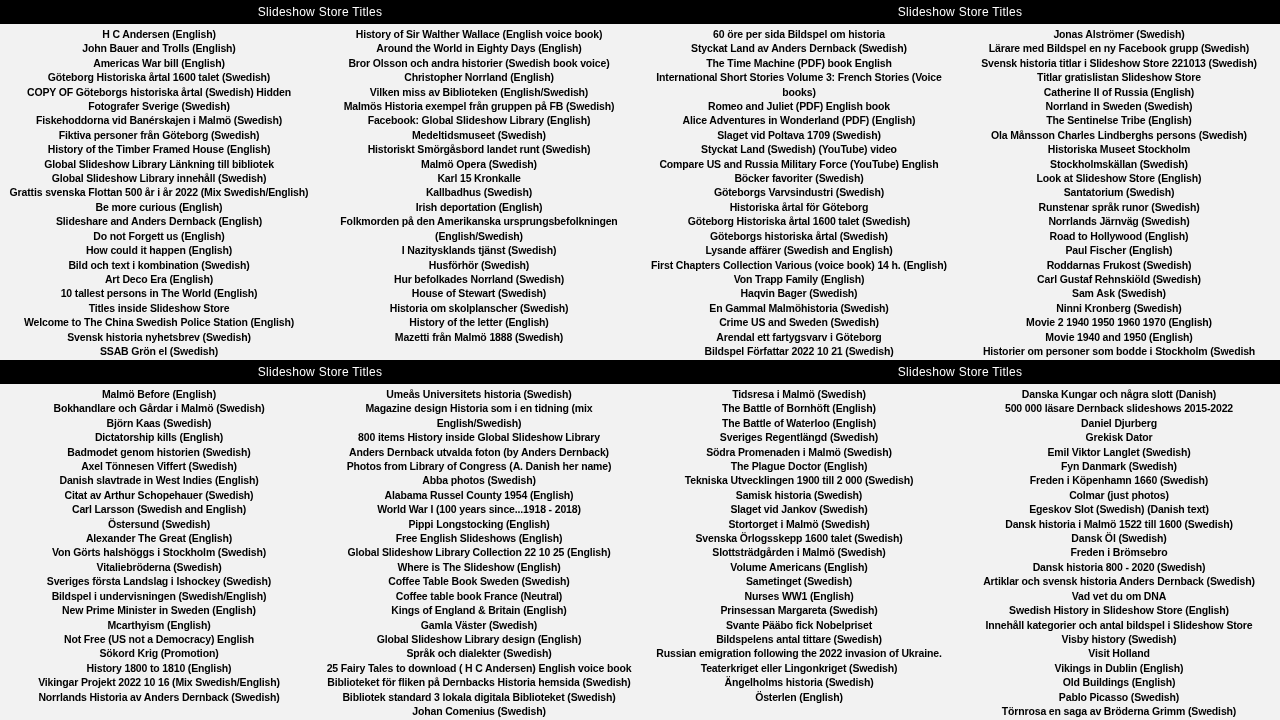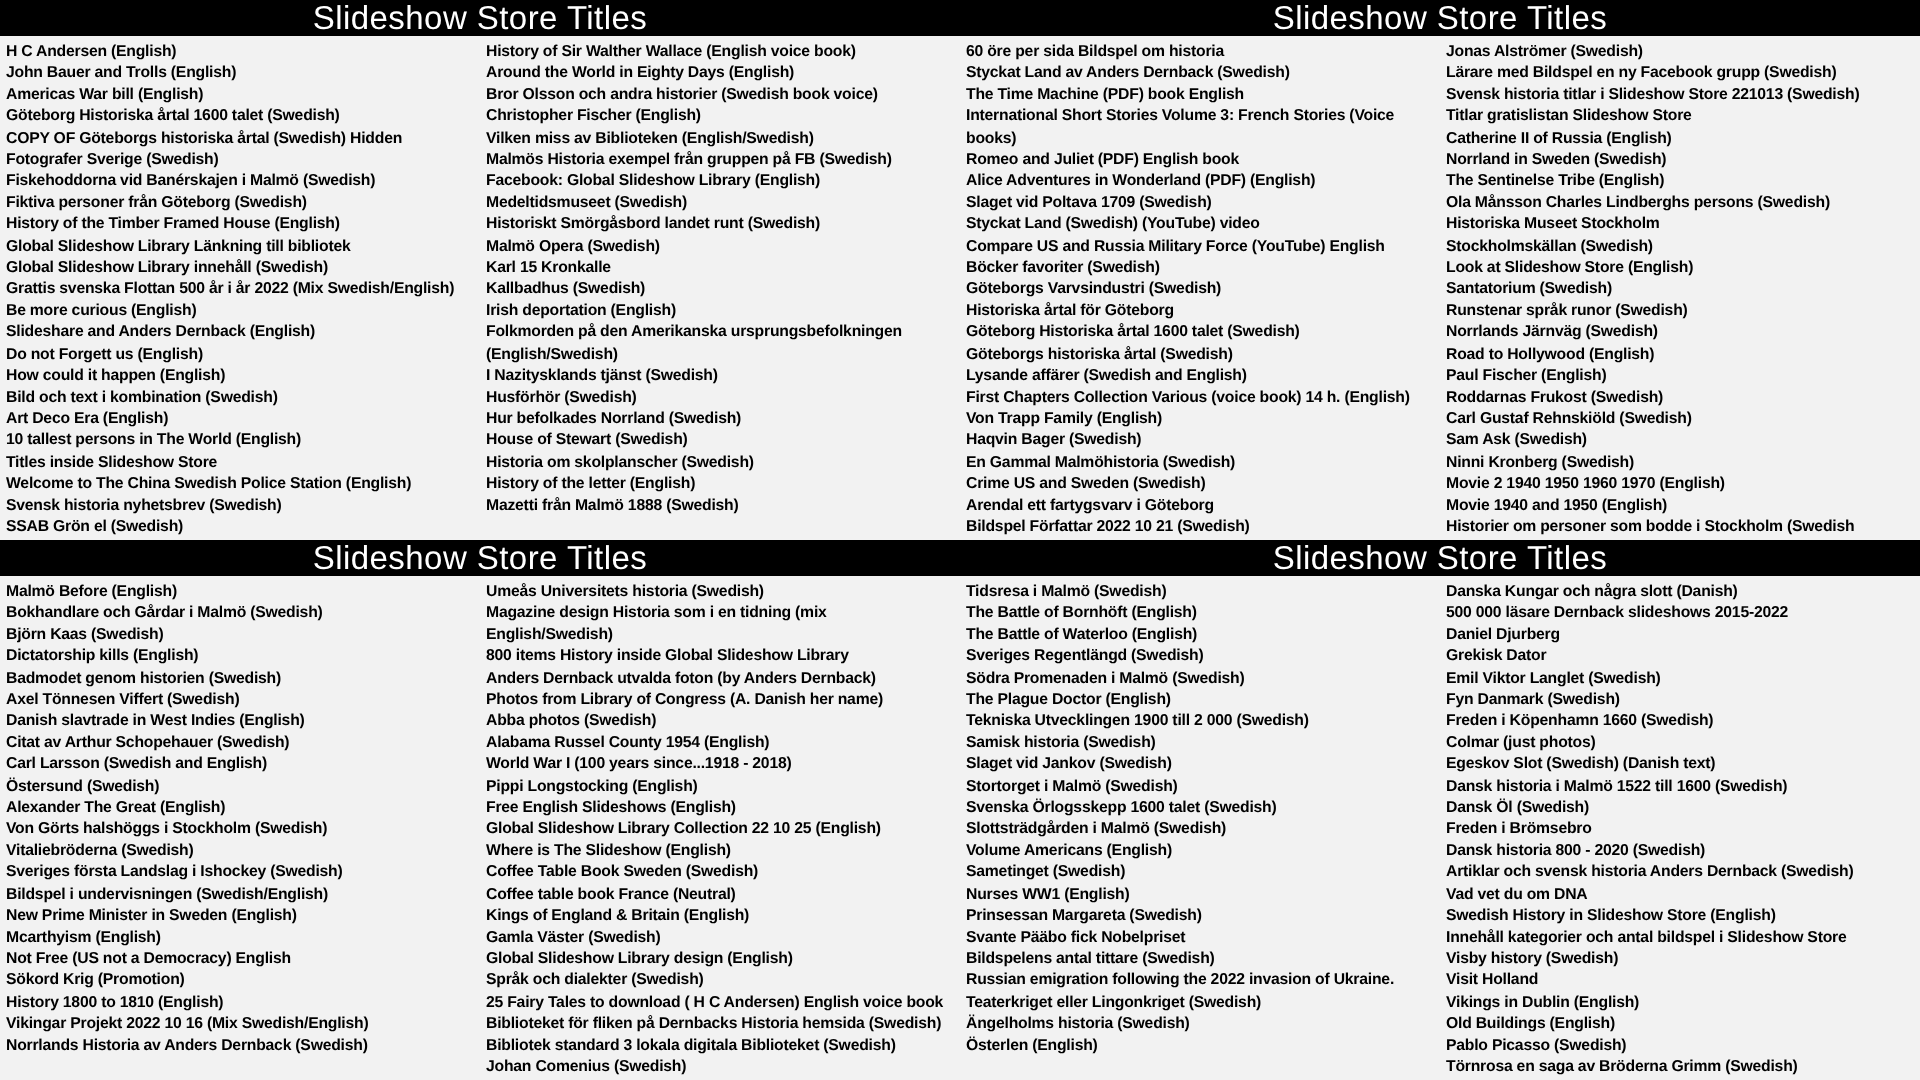--- a/index.html
+++ b/index.html
@@ -16,35 +16,36 @@
     align-items: stretch;
   }
   .header-half {
     width: 50%;
     display: flex;
     justify-content: center;
     align-items: center;
   }
   .header-title {
     color: #ffffff;
-    font-size: 22px;
+    font-size: 12px;
     letter-spacing: 0.3px;
     white-space: nowrap;
   }
   .titles-section {
     height: 336px;
     overflow: hidden;
     display: grid;
     grid-template-columns: repeat(4, 1fr);
     padding-top: 3px;
     background: #f2f2f2;
   }
   .titles-column {
     padding: 0 6px 0 4px;
     overflow: hidden;
+    text-align: center;
   }
   .item {
     font-size: 10.5px;
     font-weight: bold;
     line-height: 14.4px;
     letter-spacing: -0.15px;
     color: #000000;
   }
 </style>
 </head>
@@ -84,21 +85,21 @@
         <div class="item">10 tallest persons in The World (English)</div>
         <div class="item">Titles inside Slideshow Store</div>
         <div class="item">Welcome to The China Swedish Police Station (English)</div>
         <div class="item">Svensk historia nyhetsbrev (Swedish)</div>
         <div class="item">SSAB Grön el (Swedish)</div>
       </div>
     <div class="titles-column">
         <div class="item">History of Sir Walther Wallace (English voice book)</div>
         <div class="item">Around the World in Eighty Days (English)</div>
         <div class="item">Bror Olsson och andra historier (Swedish book voice)</div>
-        <div class="item">Christopher Fischer (English)</div>
+        <div class="item">Christopher Norrland (English)</div>
         <div class="item">Vilken miss av Biblioteken (English/Swedish)</div>
         <div class="item">Malmös Historia exempel från gruppen på FB (Swedish)</div>
         <div class="item">Facebook: Global Slideshow Library (English)</div>
         <div class="item">Medeltidsmuseet (Swedish)</div>
         <div class="item">Historiskt Smörgåsbord landet runt (Swedish)</div>
         <div class="item">Malmö Opera (Swedish)</div>
         <div class="item">Karl 15 Kronkalle</div>
         <div class="item">Kallbadhus (Swedish)</div>
         <div class="item">Irish deportation (English)</div>
         <div class="item">Folkmorden på den Amerikanska ursprungsbefolkningen (English/Swedish)</div>

